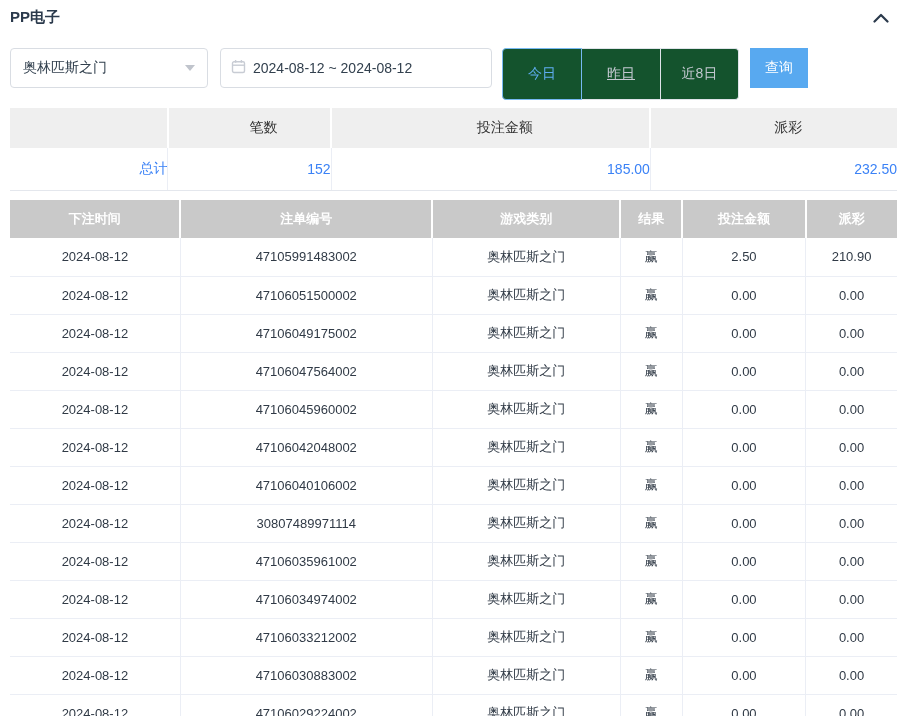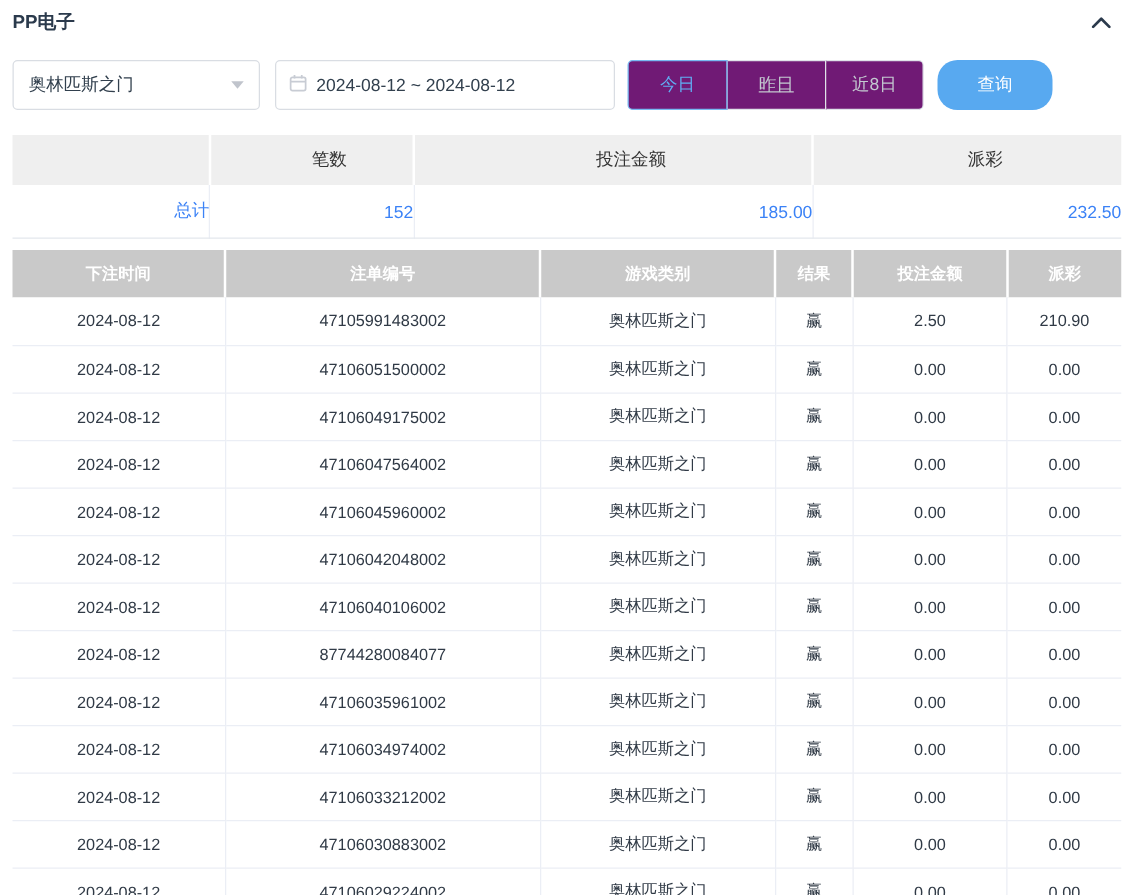--- a/index.html
+++ b/index.html
@@ -48,35 +48,35 @@
   .date-box {
     width: 272px; height: 40px; margin-left: 12px;
     border: 1px solid #d9dde3; border-radius: 4px;
     display: flex; align-items: center;
     padding: 0 10px; font-size: 14px; color: #32404e;
     background: #fff; cursor: pointer;
   }
   .date-box svg { margin-right: 7px; flex: none; }
   .btn-group { display: flex; margin-left: 10px; }
   .quick-btn {
-    height: 40px; background: #701a75;
+    height: 52px; background: #14532d;
     font-size: 14px; cursor: pointer;
     border: 1px solid #dfe3e9; color: #c3c8d0;
     font-family: inherit;
   }
   .quick-btn.first { width: 80px; border-radius: 4px 0 0 4px; }
   .quick-btn.mid   { width: 79px; border-left: none; text-decoration: underline; }
   .quick-btn.last  { width: 78px; border-left: none; border-radius: 0 4px 4px 0; text-align: center; }
   .quick-btn.active {
     border: 1px solid #77b9f2; color: #60aef2; position: relative; z-index: 1;
   }
   .search-btn {
-    width: 92px; height: 40px; margin-left: 11px;
+    width: 58px; height: 40px; margin-left: 11px;
     background: #58a9f0; color: #fff; font-size: 14px;
-    border: none; border-radius: 16px; cursor: pointer;
+    border: none; border-radius: 0; cursor: pointer;
     font-family: inherit;
     text-align: center;
   }
 
   
   .summary-table {
     position: absolute; left: 10px; top: 108px; width: 887px;
     border-collapse: collapse; table-layout: fixed;
   }
   .summary-table col.c1 { width: 17.8%; }
@@ -267,21 +267,21 @@
       <td>2024-08-12</td>
       <td>47106040106002</td>
       <td>奥林匹斯之门</td>
       <td>赢</td>
       <td>0.00</td>
       <td>0.00</td>
     </tr>
 
     <tr>
       <td>2024-08-12</td>
-      <td>87744280084077</td>
+      <td>30807489971114</td>
       <td>奥林匹斯之门</td>
       <td>赢</td>
       <td>0.00</td>
       <td>0.00</td>
     </tr>
 
     <tr>
       <td>2024-08-12</td>
       <td>47106035961002</td>
       <td>奥林匹斯之门</td>

